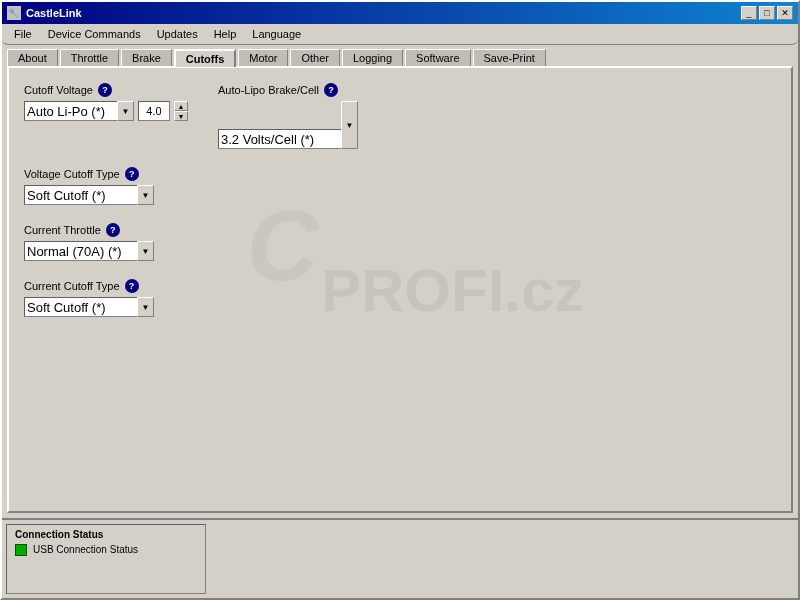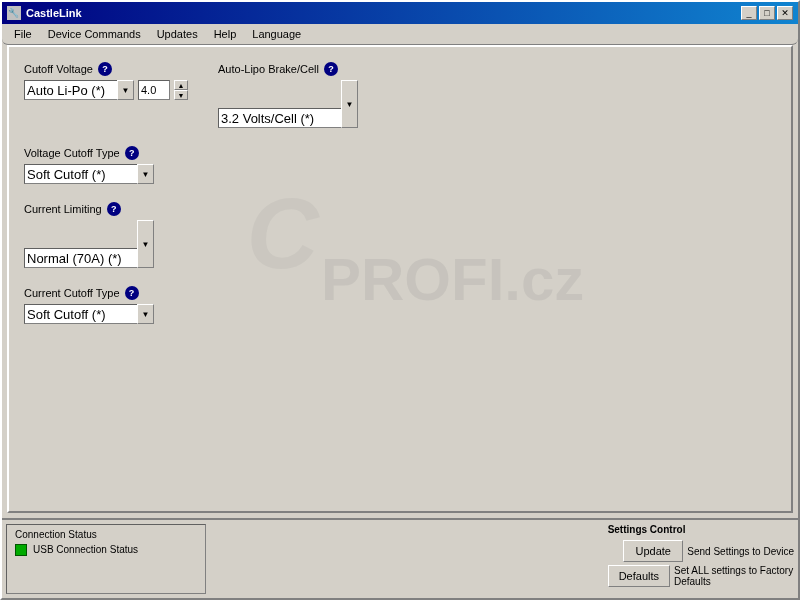--- a/index.html
+++ b/index.html
@@ -232,21 +232,21 @@
     }
     .win-input-number {
       background: white;
       border: 1px solid #808080;
       border-top-color: #606060;
       border-left-color: #606060;
       font-size: 11px;
       padding: 1px 2px;
       height: 20px;
       width: 32px;
-      text-align: left;
+      text-align: center;
     }
     .spin-wrapper {
       display: flex;
       flex-direction: column;
       height: 20px;
     }
     .spin-btn {
       width: 14px;
       height: 10px;
       background: #d4d0c8;
@@ -282,21 +282,21 @@
     .connection-status-box {
       border: 1px solid #808080;
       border-top-color: #606060;
       border-left-color: #606060;
       padding: 4px 8px;
       width: 200px;
       background: #d4d0c8;
     }
     .connection-status-title {
       font-size: 10px;
-      font-weight: normal;
+      font-weight: bold;
       margin-bottom: 4px;
     }
     .status-row {
       display: flex;
       gap: 6px;
       margin-bottom: 3px;
     }
     .status-led {
       width: 12px;
       height: 12px;
@@ -363,20 +363,31 @@
   </div>
 
   <div class="menu-bar">
     <div class="menu-item">File</div>
     <div class="menu-item">Device Commands</div>
     <div class="menu-item">Updates</div>
     <div class="menu-item">Help</div>
     <div class="menu-item">Language</div>
   </div>
 
+  <div class="tab-bar">
+    <div class="tab">About</div>
+    <div class="tab">Throttle</div>
+    <div class="tab">Brake</div>
+    <div class="tab active">Cutoffs</div>
+    <div class="tab">Motor</div>
+    <div class="tab">Other</div>
+    <div class="tab">Logging</div>
+    <div class="tab">Software</div>
+    <div class="tab">Save-Print</div>
+  </div>
 
   <div class="content-area">
 
     <div class="watermark-c">C</div>
     <div class="watermark">PROFI.cz</div>
 
     <div class="top-form-row">
 
       <div class="form-section">
         <div class="form-label-row">
@@ -429,26 +440,26 @@
             <option>Soft Cutoff (*)</option>
             <option>Hard Cutoff</option>
           </select>
           <div class="select-arrow">▼</div>
         </div>
       </div>
     </div>
 
     <div class="form-section">
       <div class="form-label-row">
-        <span class="form-label">Current Limiting</span>
+        <span class="form-label">Current Throttle</span>
         <div class="help-icon">?</div>
       </div>
       <div class="form-controls">
         <div class="select-wrapper">
-          <select class="win-select" style="width:130px;margin-top:28px;">
+          <select class="win-select" style="width:130px;">
             <option>Normal (70A) (*)</option>
             <option>High</option>
             <option>Low</option>
           </select>
           <div class="select-arrow">▼</div>
         </div>
       </div>
     </div>
 
     <div class="form-section">
@@ -474,26 +485,15 @@
     <div class="connection-status-box">
       <div class="connection-status-title">Connection Status</div>
       <div class="status-row">
         <div class="status-led"></div>
         <span class="status-label">USB Connection Status</span>
       </div>
     </div>
 
     <div class="spacer"></div>
 
-    <div class="settings-control-box">
-      <div class="settings-label">Settings Control</div>
-      <div class="settings-row">
-        <button class="win-btn">Update</button>
-        <span class="settings-desc">Send Settings to Device</span>
-      </div>
-      <div class="settings-row">
-        <button class="win-btn">Defaults</button>
-        <span class="settings-desc">Set ALL settings to Factory Defaults</span>
-      </div>
-    </div>
 
   </div>
 </div>
 
 </body></html>

